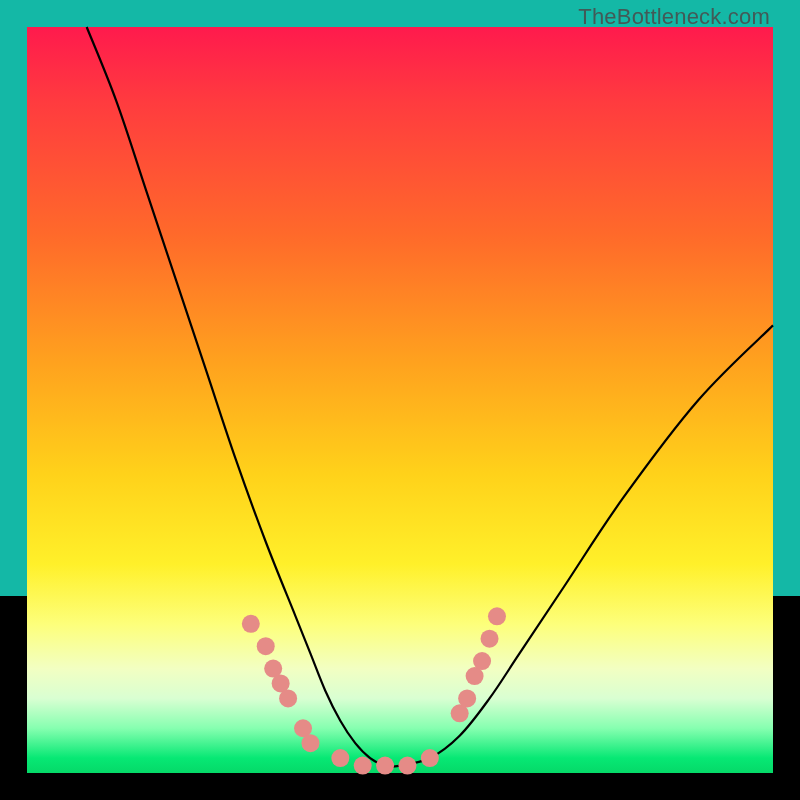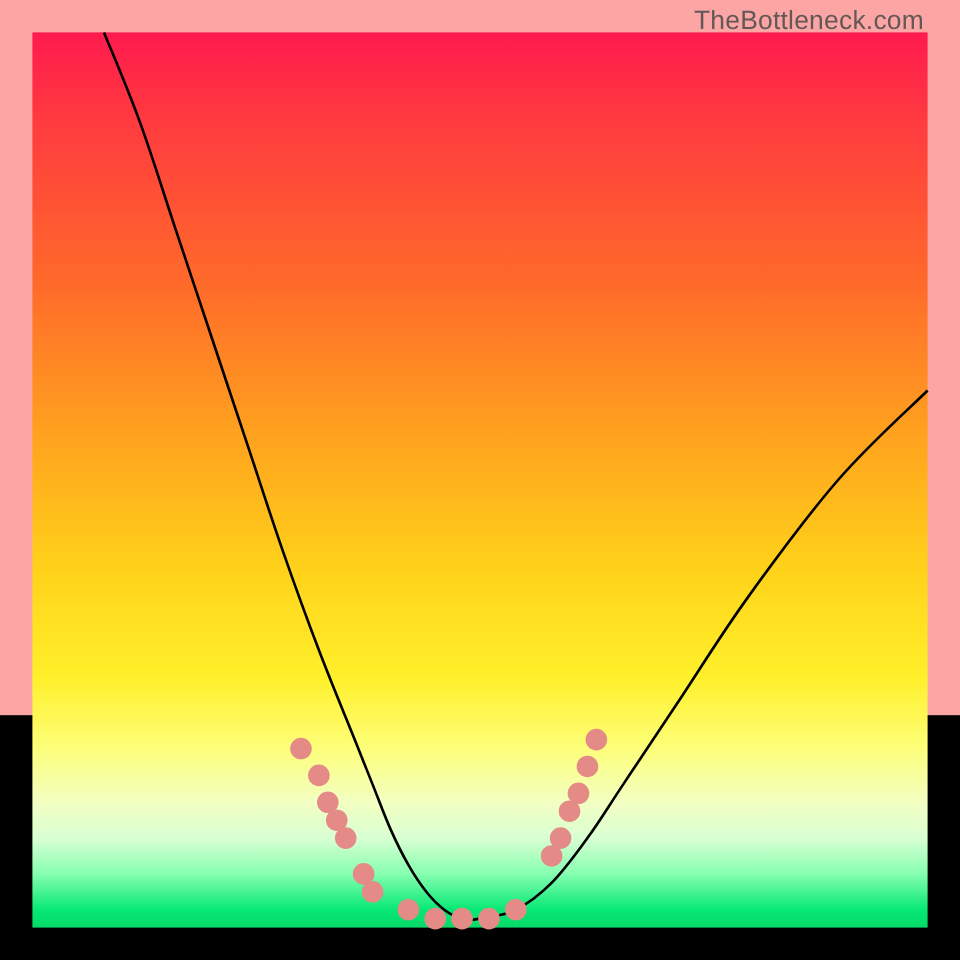--- a/index.html
+++ b/index.html
@@ -10,21 +10,21 @@
     overflow: hidden;
     background: #000;
     font-family: Arial, Helvetica, sans-serif;
   }
   .frame {
     position: absolute;
     left: 0;
     top: 0;
     width: 800px;
     height: 596px;
-    background: #fca5a5;
+    background: #14b8a6;
   }
   .plot {
     position: absolute;
     left: 27px;
     top: 27px;
     width: 746px;
     height: 746px;
     
     background: linear-gradient(
       to bottom,

